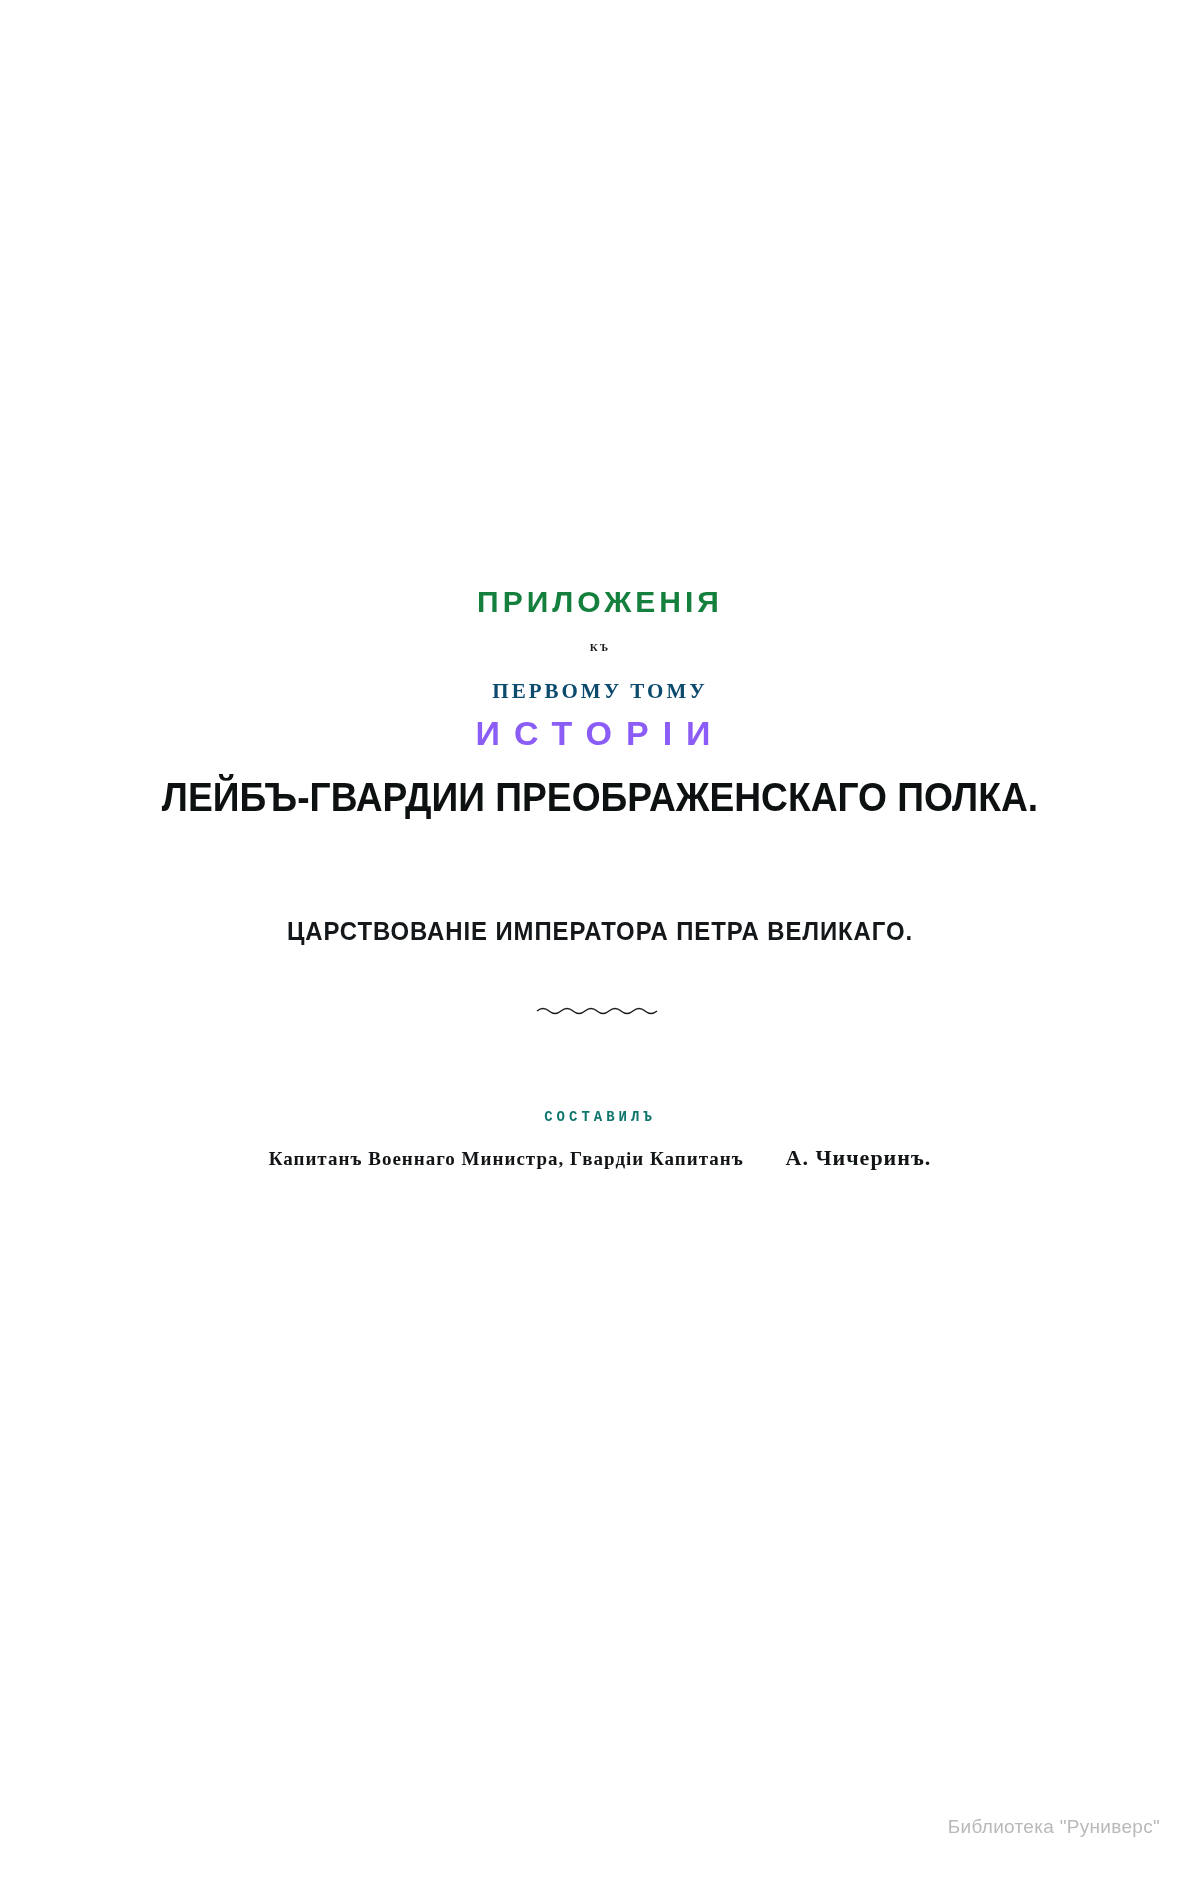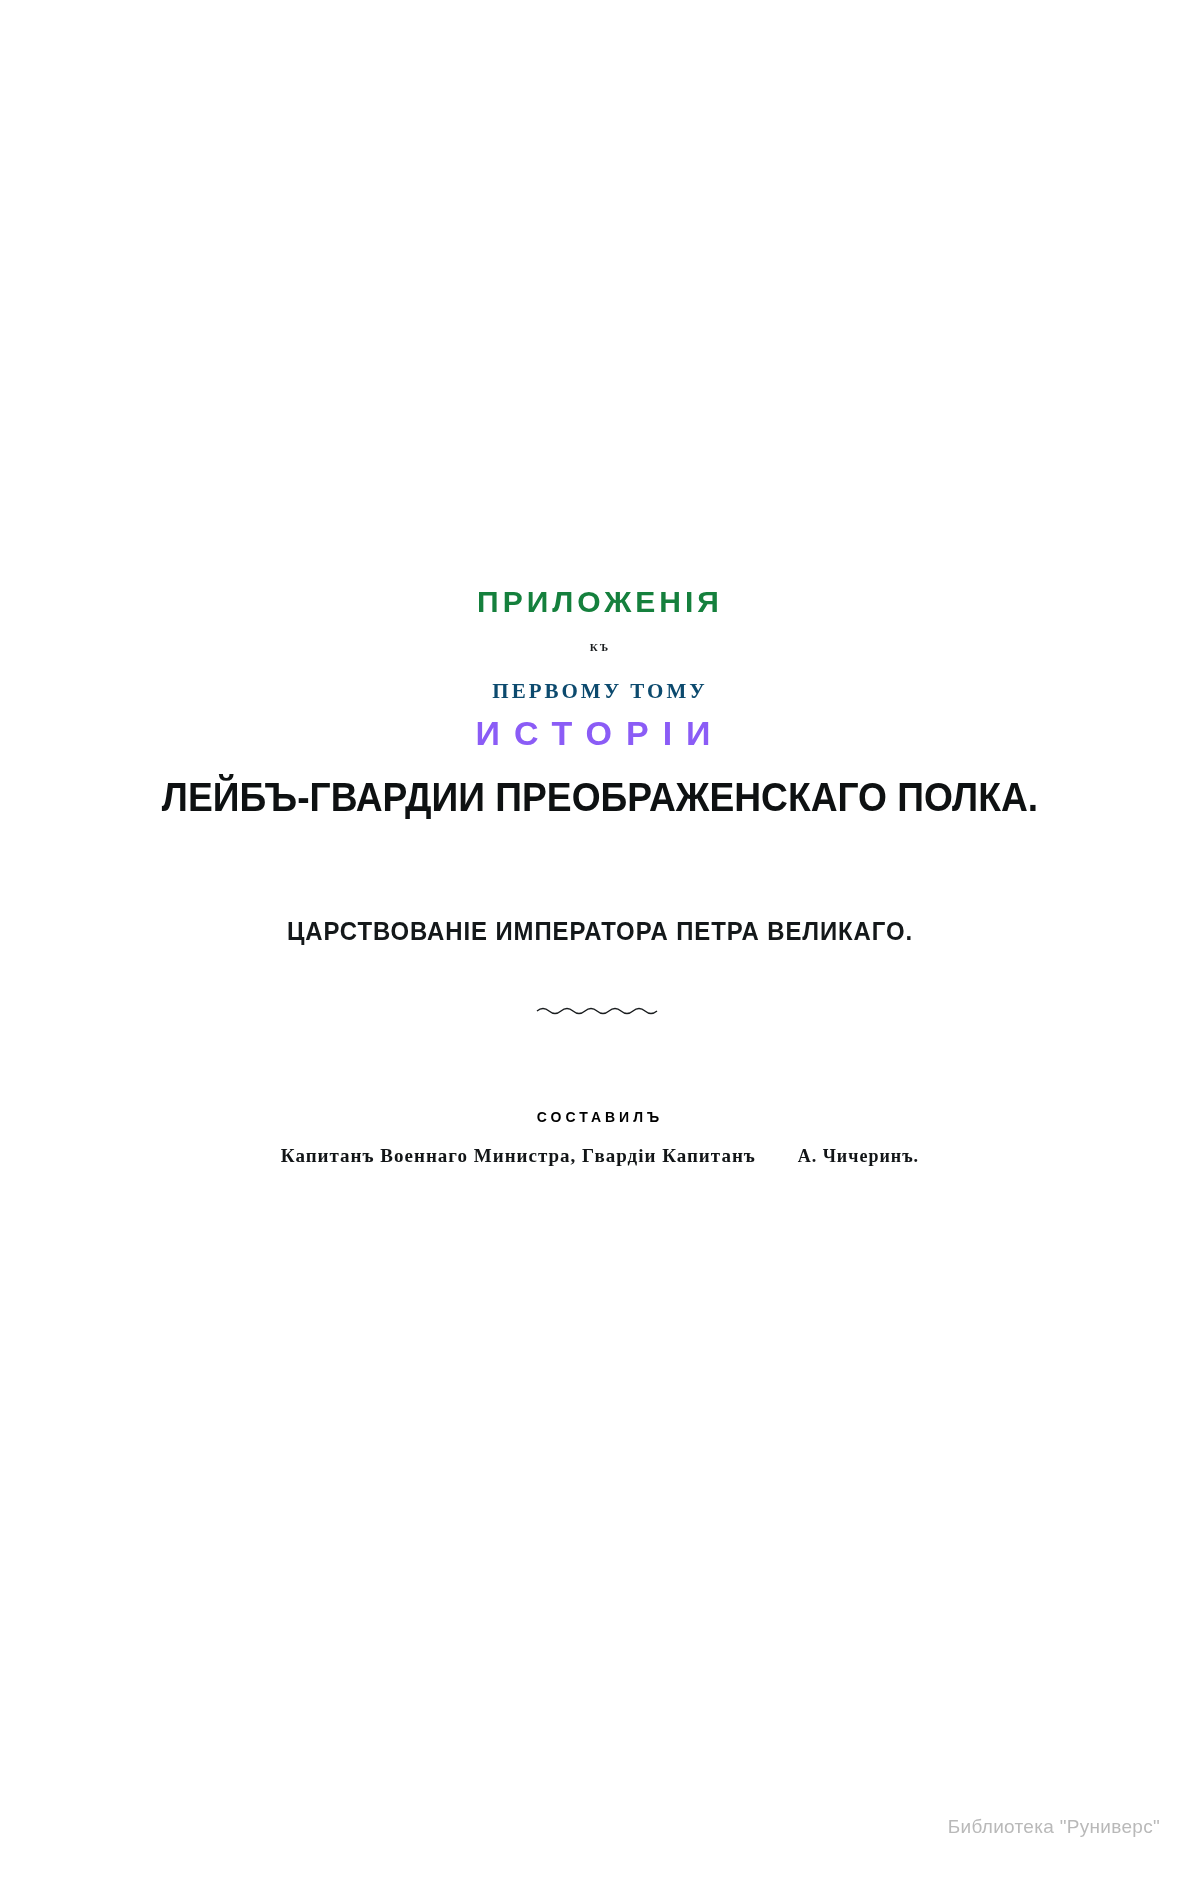--- a/index.html
+++ b/index.html
@@ -97,37 +97,37 @@
     height: 20px;
     display: flex;
     justify-content: center;
     align-items: center;
   }
 
   .ornament svg { display: block; }
 
   .line-compiled {
     margin-top: 88px;
-    font-family: Liberation Sans, sans-serif;
+    font-family: Liberation Mono, monospace;
     font-size: 14px;
     font-weight: bold;
     letter-spacing: 4px;
-    color: #000000;
+    color: #0f766e;
   }
 
   .line-author {
     margin-top: 20px;
     font-family: "Liberation Serif", serif;
     font-size: 19px;
     font-weight: bold;
     letter-spacing: 1px;
     color: #121517;
   }
   .line-author .author-name {
-    font-size: 18px;
+    font-size: 22px;
     letter-spacing: 1px;
     margin-left: 36px;
   }
 
   .watermark {
     position: absolute;
     right: 40px;
     bottom: 48px;
     font-family: "Liberation Sans", sans-serif;
     font-size: 19px;

